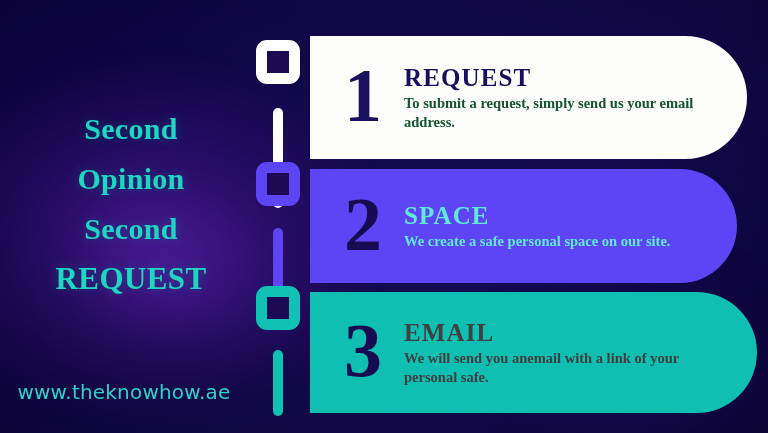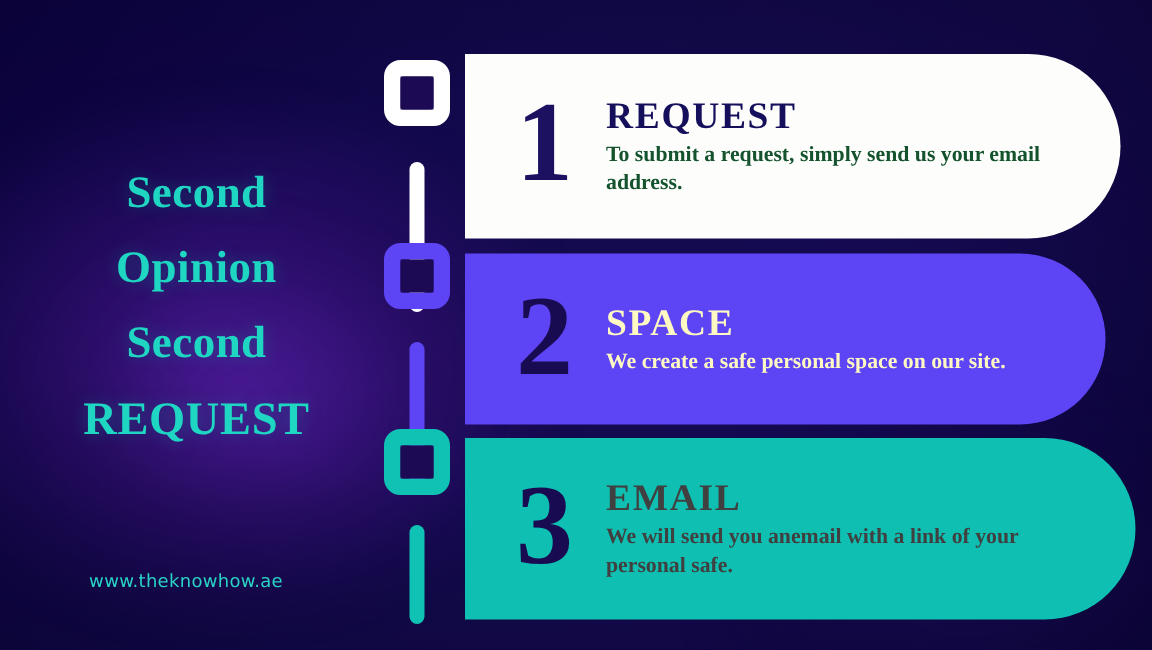--- a/index.html
+++ b/index.html
@@ -81,21 +81,21 @@
     letter-spacing: 0.4px;
   }
   .site-url {
     position: absolute;
     left: 0;
     top: 380px;
     width: 248px;
     text-align: center;
     color: #2ad3c6;
     font-family: "DejaVu Sans", sans-serif;
-    font-size: 12px;
+    font-size: 20px;
     font-weight: 400;
     letter-spacing: 0.2px;
   }
 
   
   .timeline {
     position: absolute;
     left: 252px;
     top: 34px;
     width: 52px;
@@ -191,21 +191,21 @@
     margin-bottom: 3px;
   }
   .step-desc {
     font-size: 14.5px;
     font-weight: bold;
     color: #14532d;
     line-height: 1.30;
     max-width: 300px;
   }
   .card-2 .step-title,
-  .card-2 .step-desc { color: #fef9c3; }
+  .card-2 .step-desc { color: #5eead4; }
   .card-3 .step-title,
   .card-3 .step-desc { color: #404040; }
   .card-2 .step-desc { max-width: 330px; }
 </style>
 </head>
 <body>
 
 <div id="poster">
 
   <div class="bg-base"></div>

